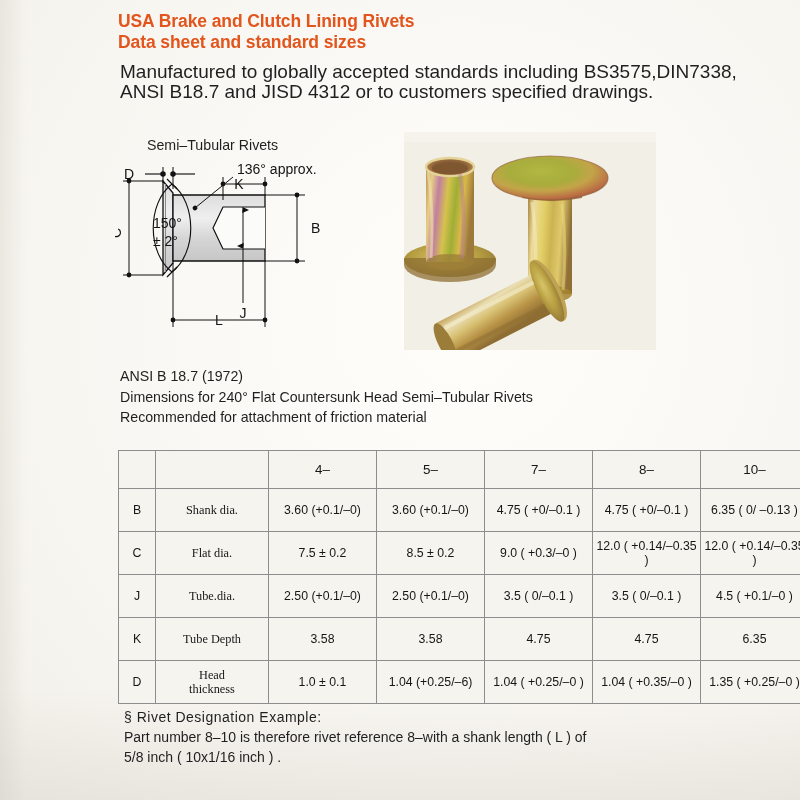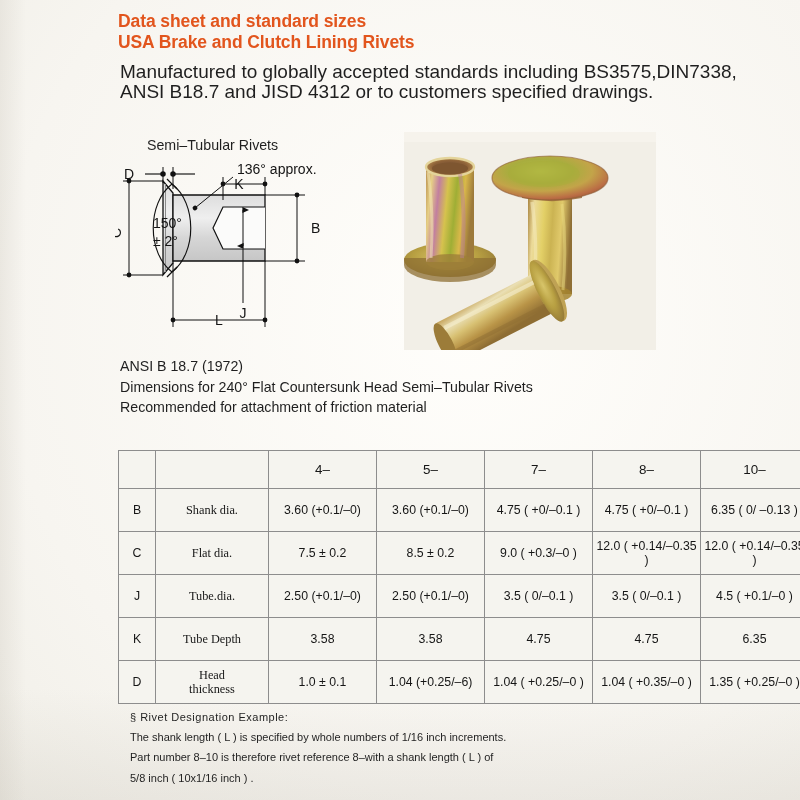--- a/index.html
+++ b/index.html
@@ -83,21 +83,21 @@
     top: 132px;
     width: 252px;
     height: 218px;
   }
   .photo svg { display: block; }
 
   
   .spec-heading {
     position: absolute;
     left: 120px;
-    top: 356px;
+    top: 366px;
     width: 600px;
     font-size: 14.2px;
     line-height: 20.5px;
     color: #1f1f1f;
   }
   .spec-heading div { white-space: nowrap; }
 
   
   .table-wrap {
     position: absolute;
@@ -132,40 +132,40 @@
     padding-left: 18px;
     font-size: 12.6px;
     line-height: 14px;
     font-family: Liberation Serif, serif;
   }
   td.val { width: 103px; }
 
   
   .note {
     position: absolute;
-    left: 130px;
+    left: 124px;
     top: 707px;
     width: 600px;
-    font-size: 11px;
+    font-size: 14px;
     line-height: 20.2px;
     color: #1f1f1f;
   }
   .note div { white-space: nowrap; }
   .note .sect { letter-spacing: 0.5px; }
 </style>
 </head>
 <body>
 
 <div class="paper-tint"></div>
 
 <div class="page">
 
   <div class="title-block">
+    <div class="title-line">USA Brake and Clutch Lining Rivets</div>
     <div class="title-line">Data sheet and standard sizes</div>
-    <div class="title-line">USA Brake and Clutch Lining Rivets</div>
   </div>
 
   <div class="intro">
     <div>Manufactured to globally accepted standards including BS3575,DIN7338,</div>
     <div>ANSI B18.7 and JISD 4312 or to customers specified drawings.</div>
   </div>
 
   <div class="drawing-caption">Semi–Tubular Rivets</div>
 
   <div class="drawing">
@@ -396,18 +396,17 @@
           <td class="val">1.04 ( +0.25/–0 )</td>
           <td class="val">1.04 ( +0.35/–0 )</td>
           <td class="val">1.35 ( +0.25/–0 )</td>
         </tr>
       </tbody>
     </table>
   </div>
 
   <div class="note">
     <div class="sect">§  Rivet Designation Example:</div>
-    <div>The shank length ( L ) is specified by whole numbers of 1/16 inch increments.</div>
     <div>Part number 8–10 is therefore rivet reference 8–with a shank length ( L ) of</div>
     <div>5/8 inch ( 10x1/16 inch ) .</div>
   </div>
 
 </div>
 
 </body></html>

